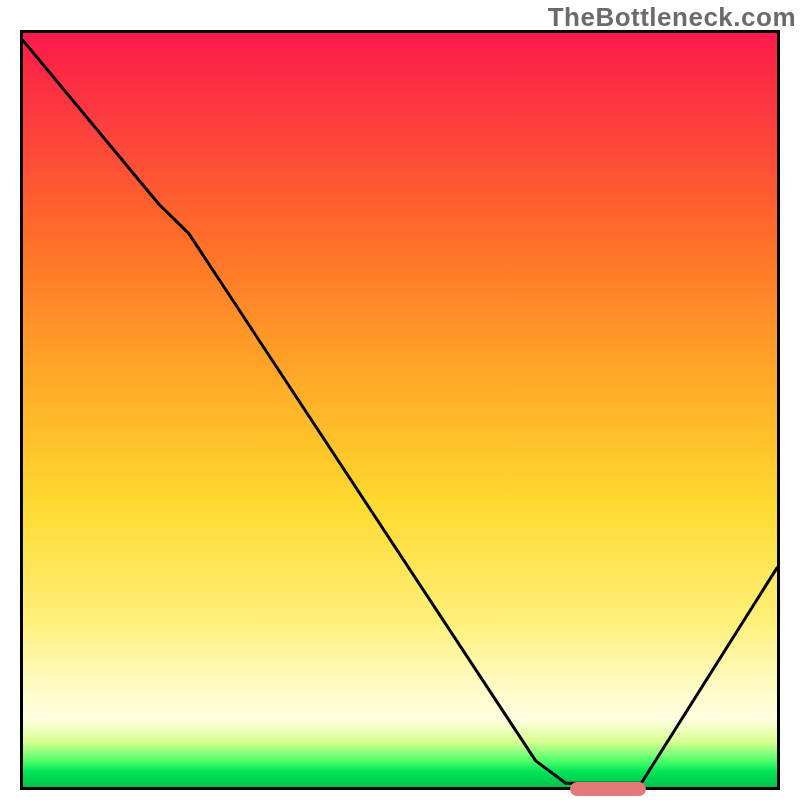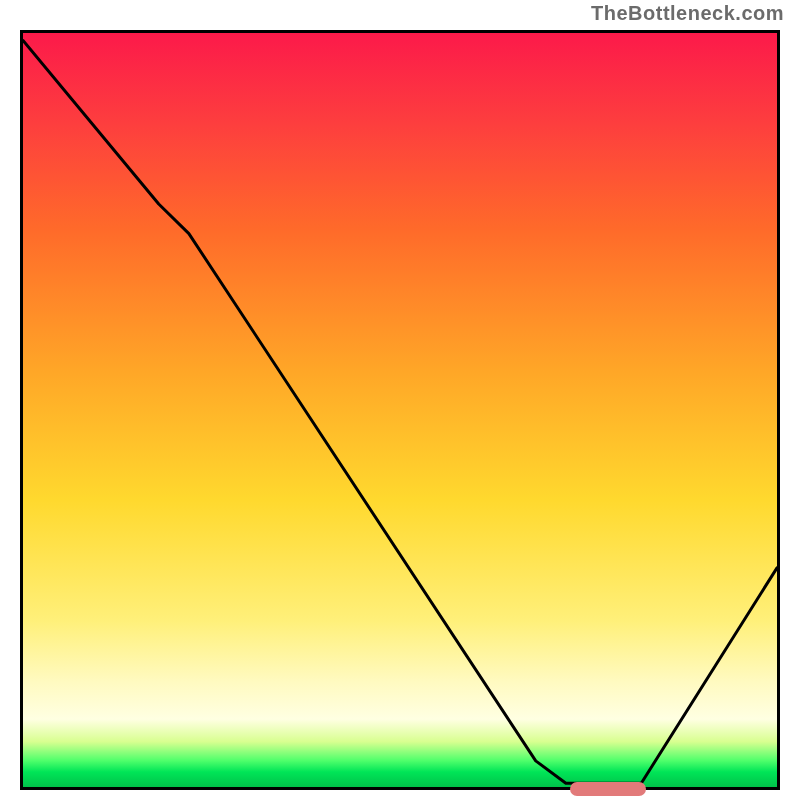--- a/index.html
+++ b/index.html
@@ -12,22 +12,22 @@
     overflow: hidden;
   }
   .frame {
     position: relative;
     width: 800px;
     height: 800px;
   }
   .watermark {
     position: absolute;
     top: 2px;
-    right: 16px;
-    font-size: 20px;
+    right: 4px;
+    font-size: 26px;
     font-weight: 600;
     color: #6b6b6b;
     letter-spacing: 0.5px;
     z-index: 50;
   }
   .plot {
     position: absolute;
     left: 20px;
     top: 30px;
     width: 760px;

